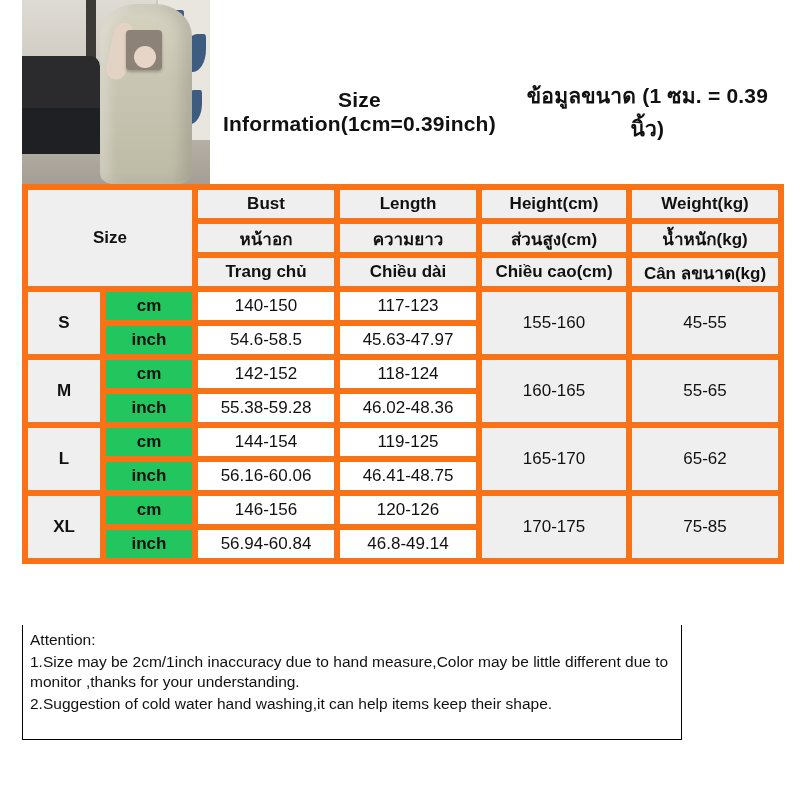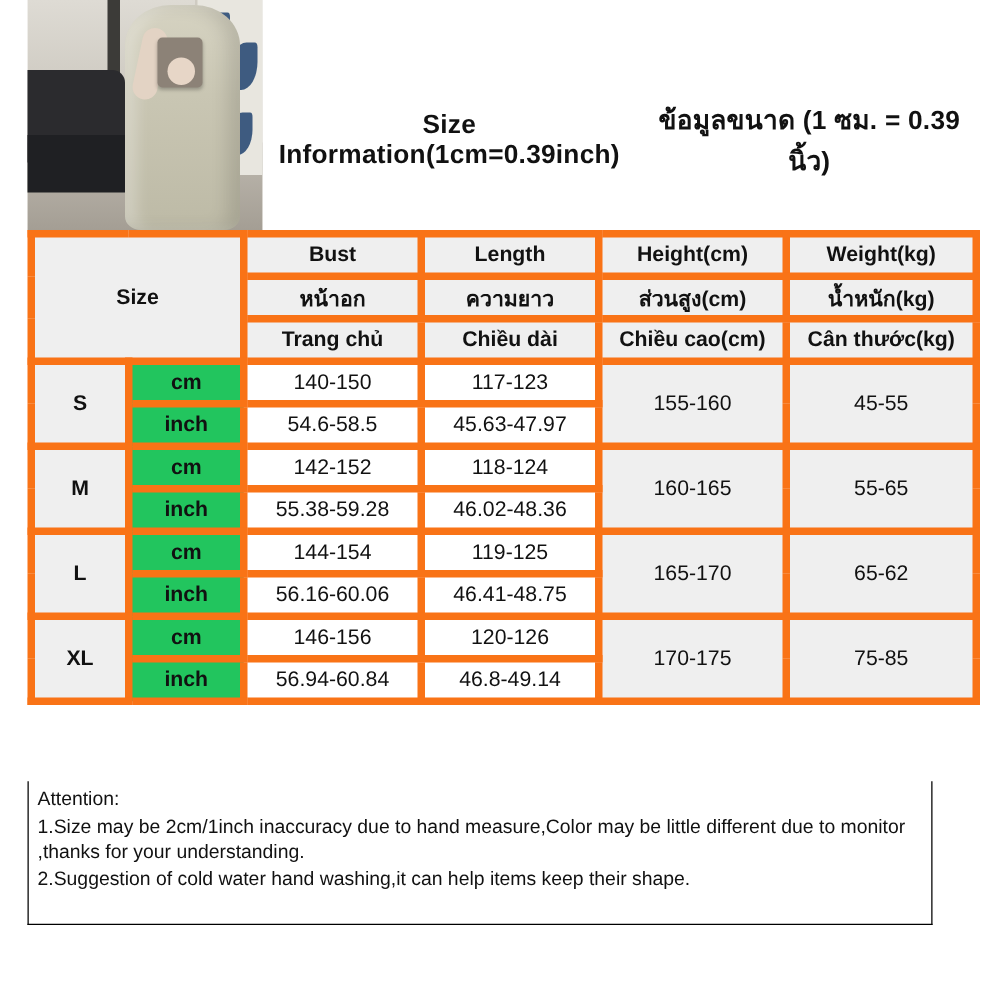--- a/index.html
+++ b/index.html
@@ -120,21 +120,21 @@
   .sizelabel { font-weight: bold; font-size: 20px; background:#efefef; }
   .unit { font-weight: bold; font-size: 16px; background:#22c55e; }
   .val { font-size: 17px; }
   .span-cell { font-size: 17px; }
 
   
   
   .attn {
     position: absolute;
     left: 22px; top: 625px;
-    width: 724px; height: 115px;
+    width: 660px; height: 115px;
     border: 1px solid #000;
     border-top: none;
     padding: 5px 7px 0 7px;
     background: #fff;
   }
   .attn p {
     margin: 0 0 1px 0;
     font-size: 15.5px;
     line-height: 1.33;
     color: #111;
@@ -190,21 +190,21 @@
       <tr>
         <td class="hdr-cell grayish">หน้าอก</td>
         <td class="hdr-cell grayish">ความยาว</td>
         <td class="hdr-cell grayish">ส่วนสูง(cm)</td>
         <td class="hdr-cell grayish">น้ำหนัก(kg)</td>
       </tr>
       <tr>
         <td class="hdr-cell grayish">Trang chủ</td>
         <td class="hdr-cell grayish">Chiều dài</td>
         <td class="hdr-cell grayish">Chiều cao(cm)</td>
-        <td class="hdr-cell grayish">Cân thước(kg)</td>
+        <td class="hdr-cell grayish">Cân ลขนาด(kg)</td>
       </tr>
 
       <tr>
         <td class="sizelabel" rowspan="2">S</td>
         <td class="unit">cm</td>
         <td class="val">140-150</td>
         <td class="val">117-123</td>
         <td class="span-cell grayish" rowspan="2">155-160</td>
         <td class="span-cell grayish" rowspan="2">45-55</td>
       </tr>

